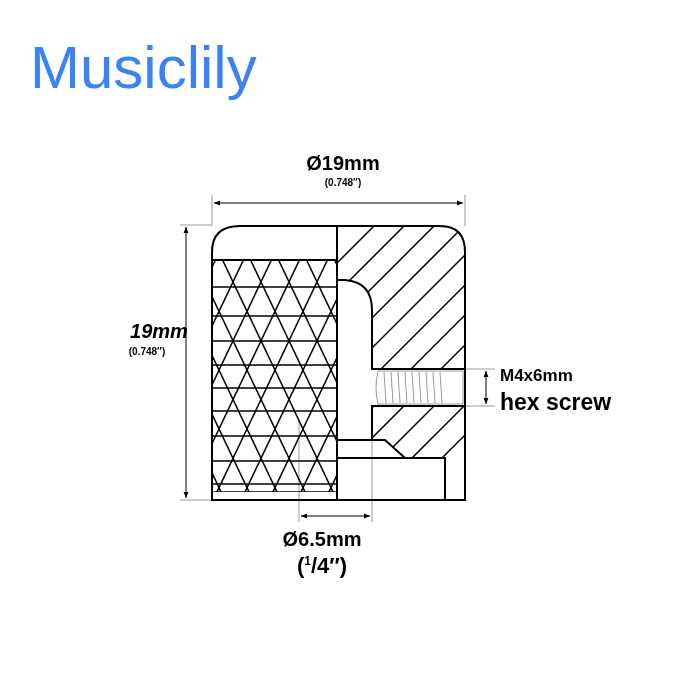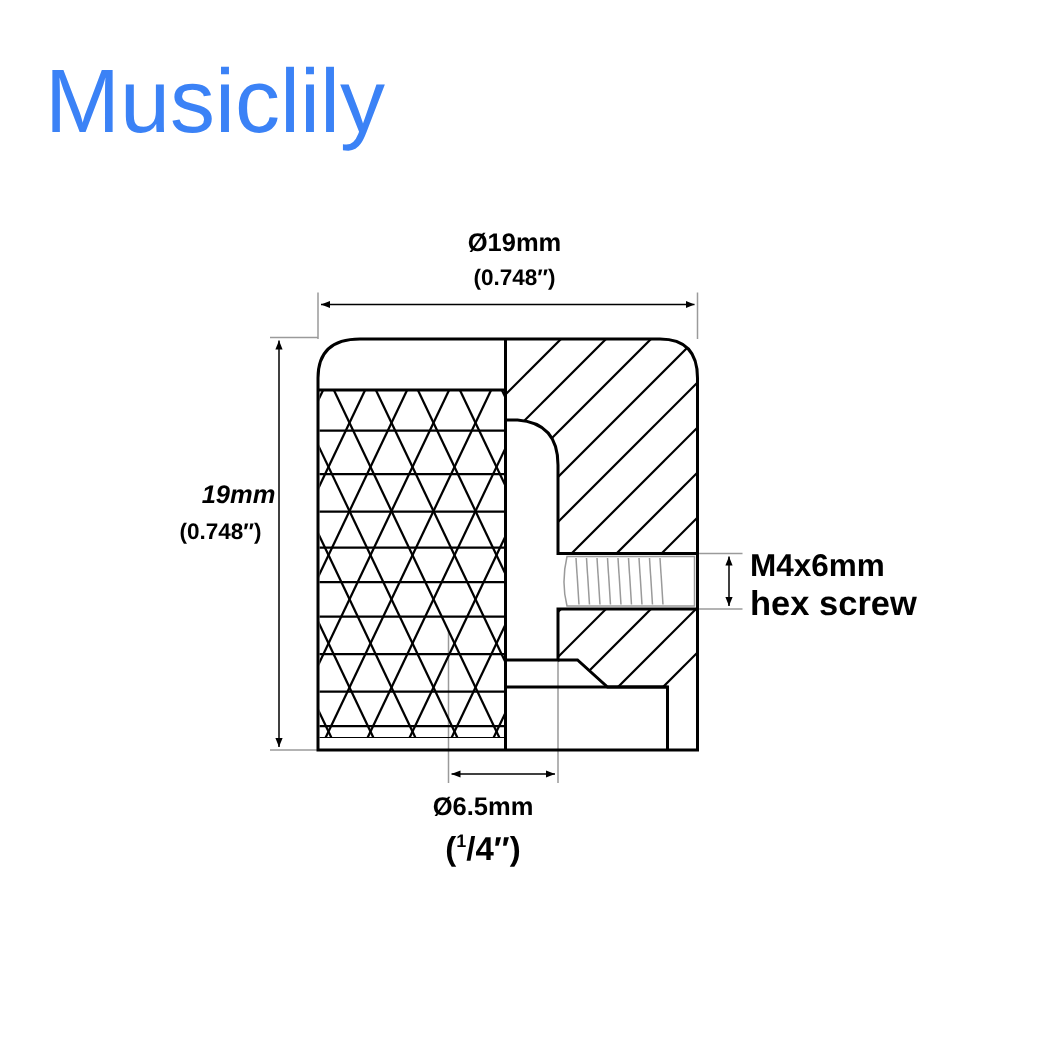--- a/index.html
+++ b/index.html
@@ -1,34 +1,34 @@
 <!DOCTYPE html>
 <html><head>
 <meta charset="utf-8">
 <style>
   html, body { margin: 0; padding: 0; background: #ffffff; }
   body { width: 700px; height: 700px; position: relative; overflow: hidden; font-family: "Liberation Sans", sans-serif; }
   .brand { position: absolute; left: 30px; top: 38px; font-size: 60px; color: #3b82f6; letter-spacing: 0px; line-height: 1; }
   .lbl { position: absolute; text-align: center; color: #000; font-weight: bold; font-family: "Liberation Sans", sans-serif; }
-  .big { font-size: 17px; }
-  .small { font-size: 15px; }
+  .big { font-size: 20px; }
+  .small { font-size: 10px; }
   svg { position: absolute; left: 0; top: 0; }
 </style>
 </head>
 <body>
 
 <div class="brand">Musiclily</div>
 
 <div class="lbl big" style="left:283px; top:152px; width:120px;">Ø19mm</div>
 <div class="lbl small" style="left:283px; top:177px; width:120px;">(0.748″)</div>
 
 <div class="lbl big" style="left:104px; top:320px; width:110px;font-style:italic;">19mm</div>
 <div class="lbl small" style="left:92px; top:346px; width:110px;">(0.748″)</div>
 
-<div class="lbl" style="left:500px; top:366px; font-size:21px; text-align:left;">M4x6mm</div>
+<div class="lbl" style="left:500px; top:366px; font-size:17px; text-align:left;">M4x6mm</div>
 <div class="lbl" style="left:500px; top:389px; font-size:23px; text-align:left;">hex screw</div>
 
 <div class="lbl big" style="left:262px; top:528px; width:120px;">Ø6.5mm</div>
 <div class="lbl" style="left:262px; top:553px; width:120px; font-size:22px;"><span>(</span><sup style="font-size:12px;">1</sup><span>/4″)</span></div>
 
 <svg width="700" height="700" viewBox="0 0 700 700">
   <defs>
     <marker id="arr" viewBox="0 0 10 10" refX="10" refY="5" markerWidth="6" markerHeight="6" orient="auto-start-reverse">
       <path d="M0,1 L10,5 L0,9 z" fill="#000"></path>
     </marker>

